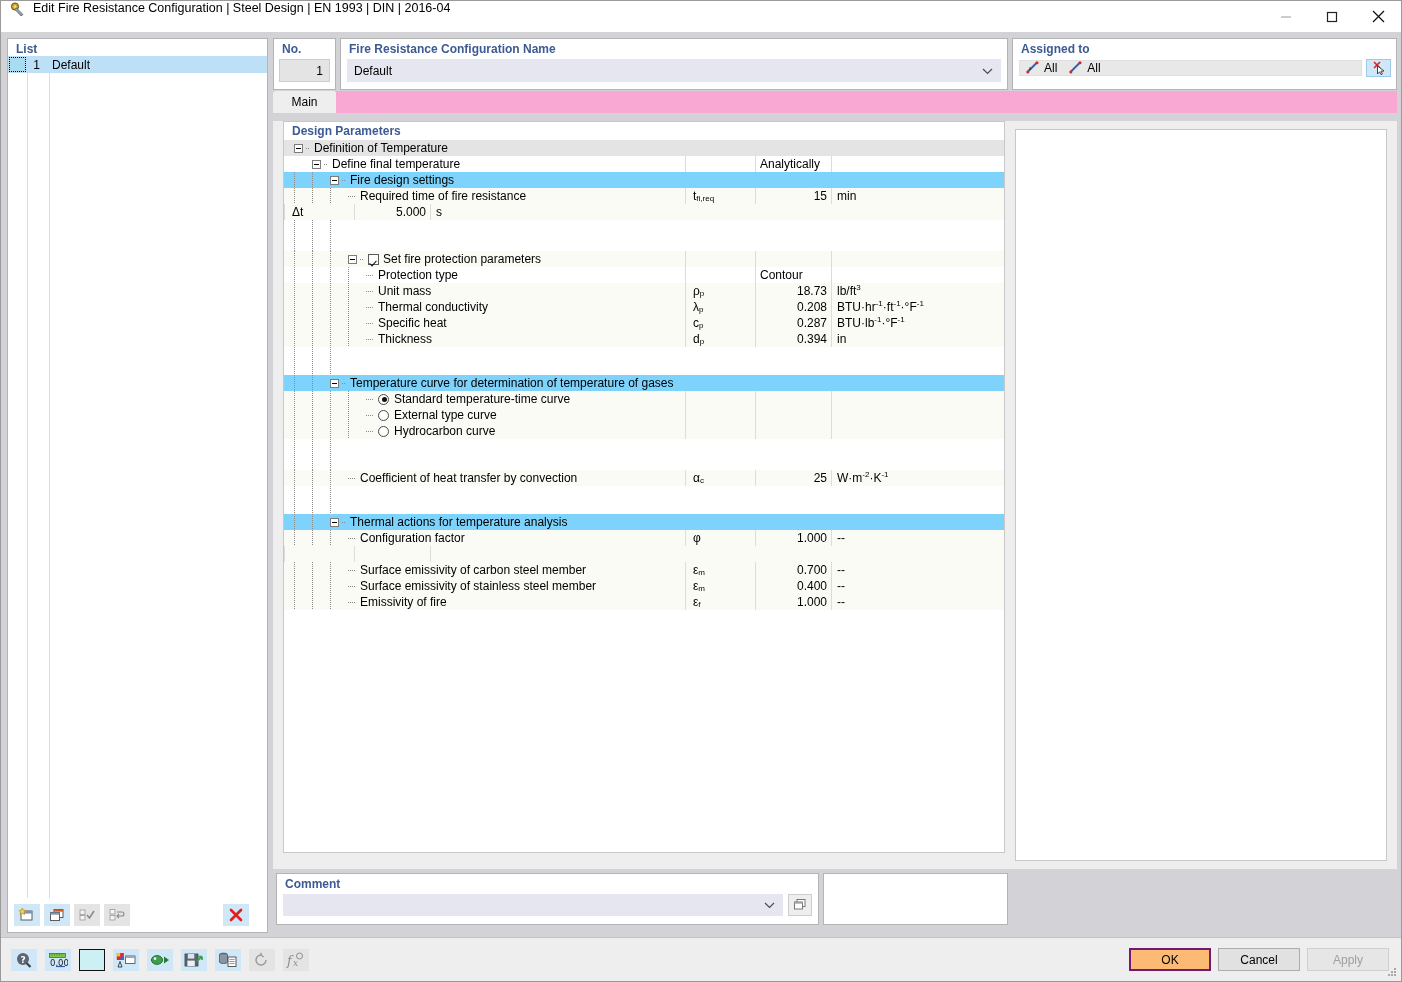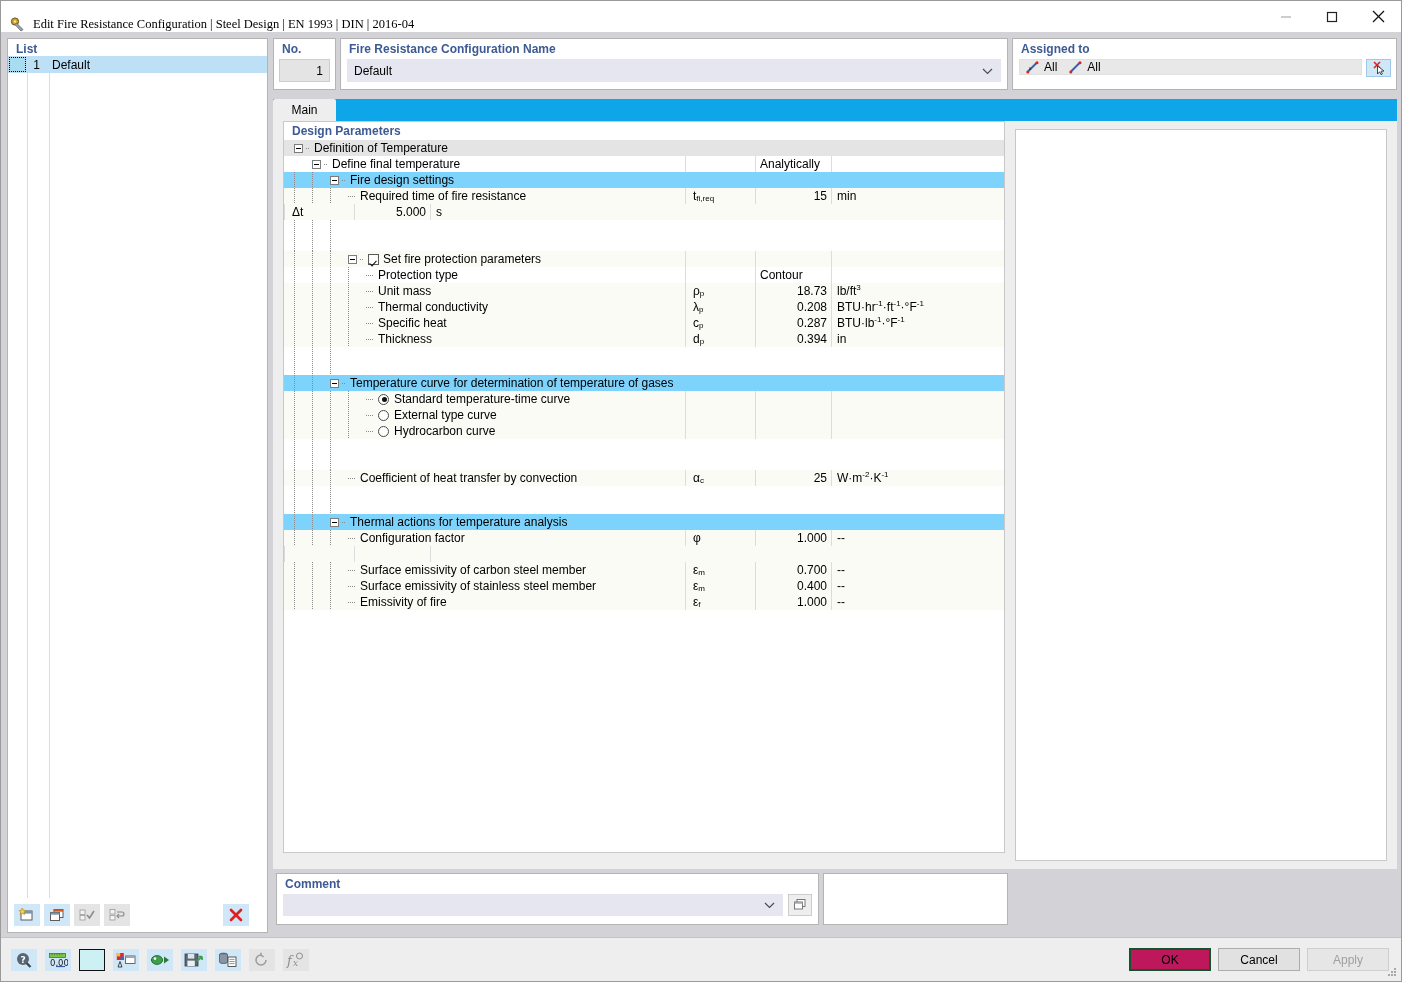--- a/index.html
+++ b/index.html
@@ -16,23 +16,22 @@
     position: relative;
     width: 1402px; height: 982px;
     background: #d2d2d7;
     border: 1px solid #9a9a9a;
     display: flex; flex-direction: column;
   }
 
   
   .titlebar {
     height: 31px; background: #ffffff;
-    display: flex; align-items: flex-end;
+    display: flex; align-items: flex-start;
     flex: 0 0 31px;
-    font-family: Liberation Serif, serif;
   }
   .titlebar .tb-icon {
     width: 16px; height: 16px; margin-left: 9px; margin-right: 7px;
     position: relative; flex: 0 0 16px;
   }
   .titlebar .tb-title {
     font-size: 12.5px; color: #000; white-space: nowrap;
   }
   .tb-spacer { flex: 1 1 auto; }
   .tb-btn {
@@ -115,39 +114,39 @@
   }
 
   
   .assignedpanel {
     position: absolute; left: 1011px; top: 37px;
     width: 385px; height: 52px;
     background: #fff; border: 1px solid #b4b4b4;
   }
   .assignedrow {
     margin: 3px 5px 0 6px; height: 17px;
-    display: flex; align-items: flex-start;
+    display: flex; align-items: center;
   }
   .assignedfield {
     flex: 1 1 auto; background: #e8e8e8; border: 1px solid #e0e0e0;
     display: flex; align-items: center; gap: 4px; padding: 0 6px;
     font-size: 12px;
   }
   .assignedbtn {
     width: 25px; margin-left: 4px;
     background: #cfe7f7; border: 1px solid #9ec9e8;
     display: flex; align-items: center; justify-content: center;
   }
   .mini-ico { display: inline-flex; align-items: center; }
 
   
   .tabstrip {
-    position: absolute; left: 272px; top: 98px;
+    position: absolute; left: 272px; top: 90px;
     width: 1124px; height: 22px;
-    background: #0ea5e9;
+    background: #f9a8d4;
   }
   .tab {
     position: absolute; left: 0; top: 0;
     height: 22px; min-width: 63px;
     background: #eeeeee;
     display: flex; align-items: center; justify-content: center;
     padding: 0 14px; font-size: 12px;
     border-top-left-radius: 2px; border-top-right-radius: 2px;
     cursor: default;
   }
@@ -297,21 +296,21 @@
     background: #eeeeee; border-top: 1px solid #c3c3c3;
     display: flex; align-items: center;
   }
   .bb-left { display: flex; align-items: center; padding-left: 10px; gap: 4px; }
   .bb-right { position: absolute; right: 12px; display: flex; gap: 7px; }
   .dlgbtn {
     width: 82px; height: 23px; font-size: 12px;
     display: flex; align-items: center; justify-content: center;
     background: #e1e1e1; border: 1px solid #adadad; cursor: default;
   }
-  .dlgbtn.primary { background: #be185d; border: 2px solid #14532d; }
+  .dlgbtn.primary { background: #fdba74; border: 2px solid #701a75; }
   .dlgbtn.disabled { color: #a0a0a0; background: #e6e6e6; border-color: #cfcfcf; }
   .grip {
     position: absolute; right: 3px; bottom: 3px; width: 12px; height: 12px;
   }
 </style>
 </head>
 <body>
 
 <div id="app">
 

